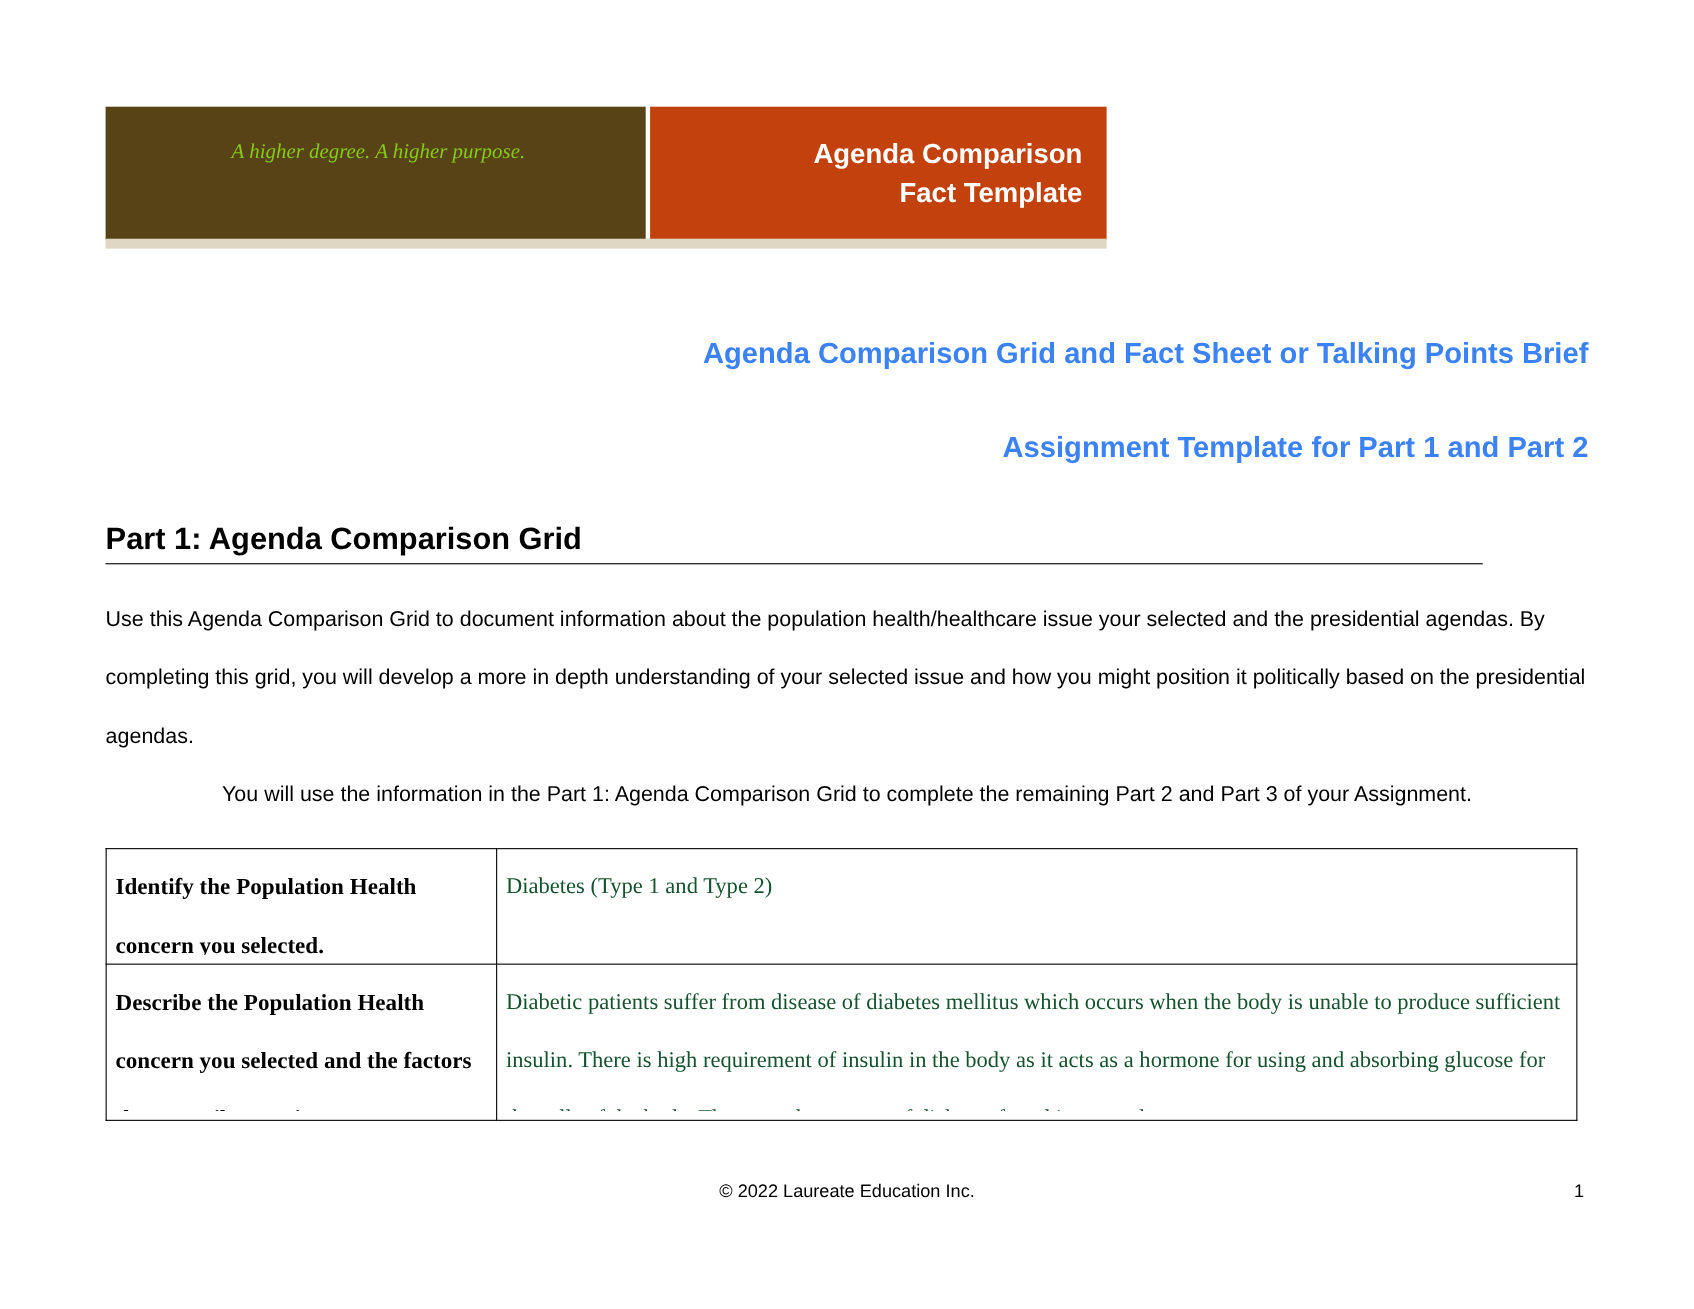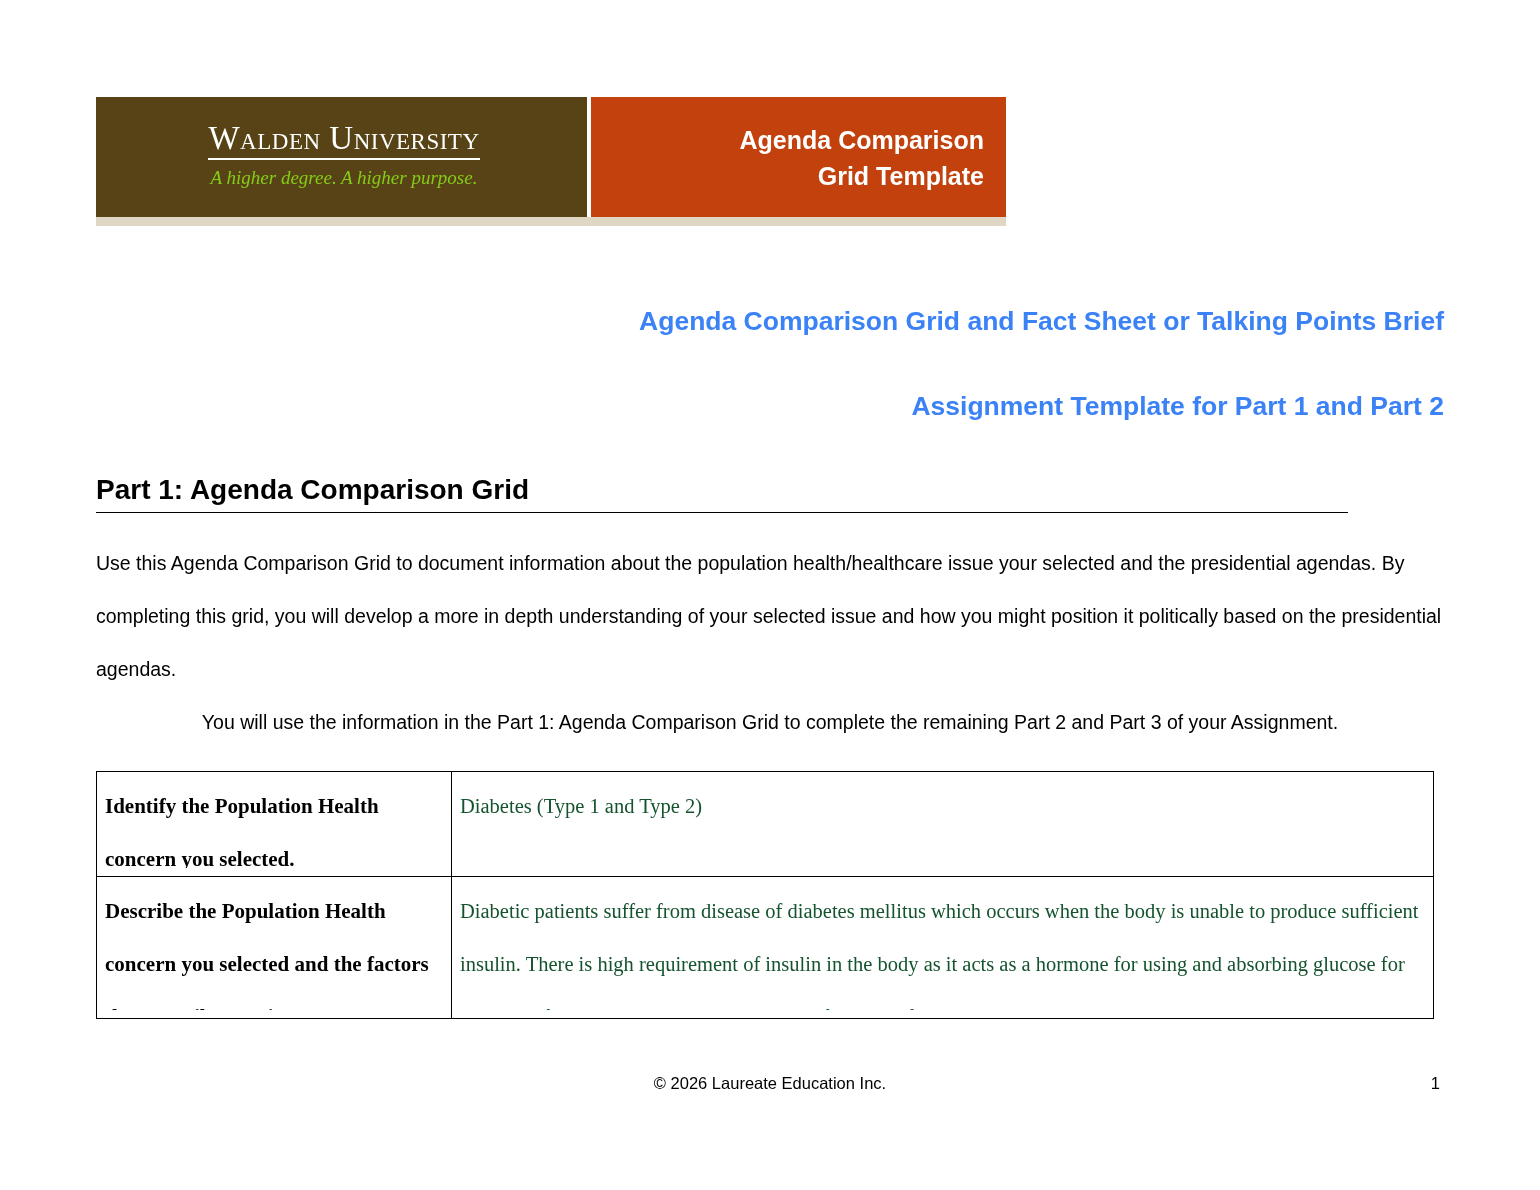--- a/index.html
+++ b/index.html
@@ -182,28 +182,27 @@
     font-size: 16.5px;
     color: #000;
   }
 </style>
 </head>
 <body>
 
 <div class="banner">
   <div class="banner-brown">
     <div class="logo-wrap">
-      <div class="logo-name">Walden University</div>
       <div class="logo-tagline">A higher degree. A higher purpose.</div>
     </div>
   </div>
   <div class="banner-teal">
     <div class="banner-title">
       <div>Agenda Comparison</div>
-      <div>Grid Template</div>
+      <div>Fact Template</div>
     </div>
   </div>
   <div class="banner-beige"></div>
 </div>
 
 <div class="doc">
 
   <div class="title-line title-1">Agenda Comparison Grid and Fact Sheet or Talking Points Brief</div>
   <div class="title-line title-2">Assignment Template for Part 1 and Part 2</div>
 
@@ -229,15 +228,15 @@
         <td class="col-value">
           <div class="cell-clip">Diabetic patients suffer from disease of diabetes mellitus which occurs when the body is unable to produce sufficient insulin. There is high requirement of insulin in the body as it acts as a hormone for using and absorbing glucose for the cells of the body. There are three types of diabetes found in general</div>
         </td>
       </tr>
     </tbody>
   </table>
 
 </div>
 
 <div class="footer">
-  <div class="footer-copy">© 2026 Laureate Education Inc.</div>
+  <div class="footer-copy">© 2022 Laureate Education Inc.</div>
   <div class="footer-page">1</div>
 </div>
 
 </body></html>

